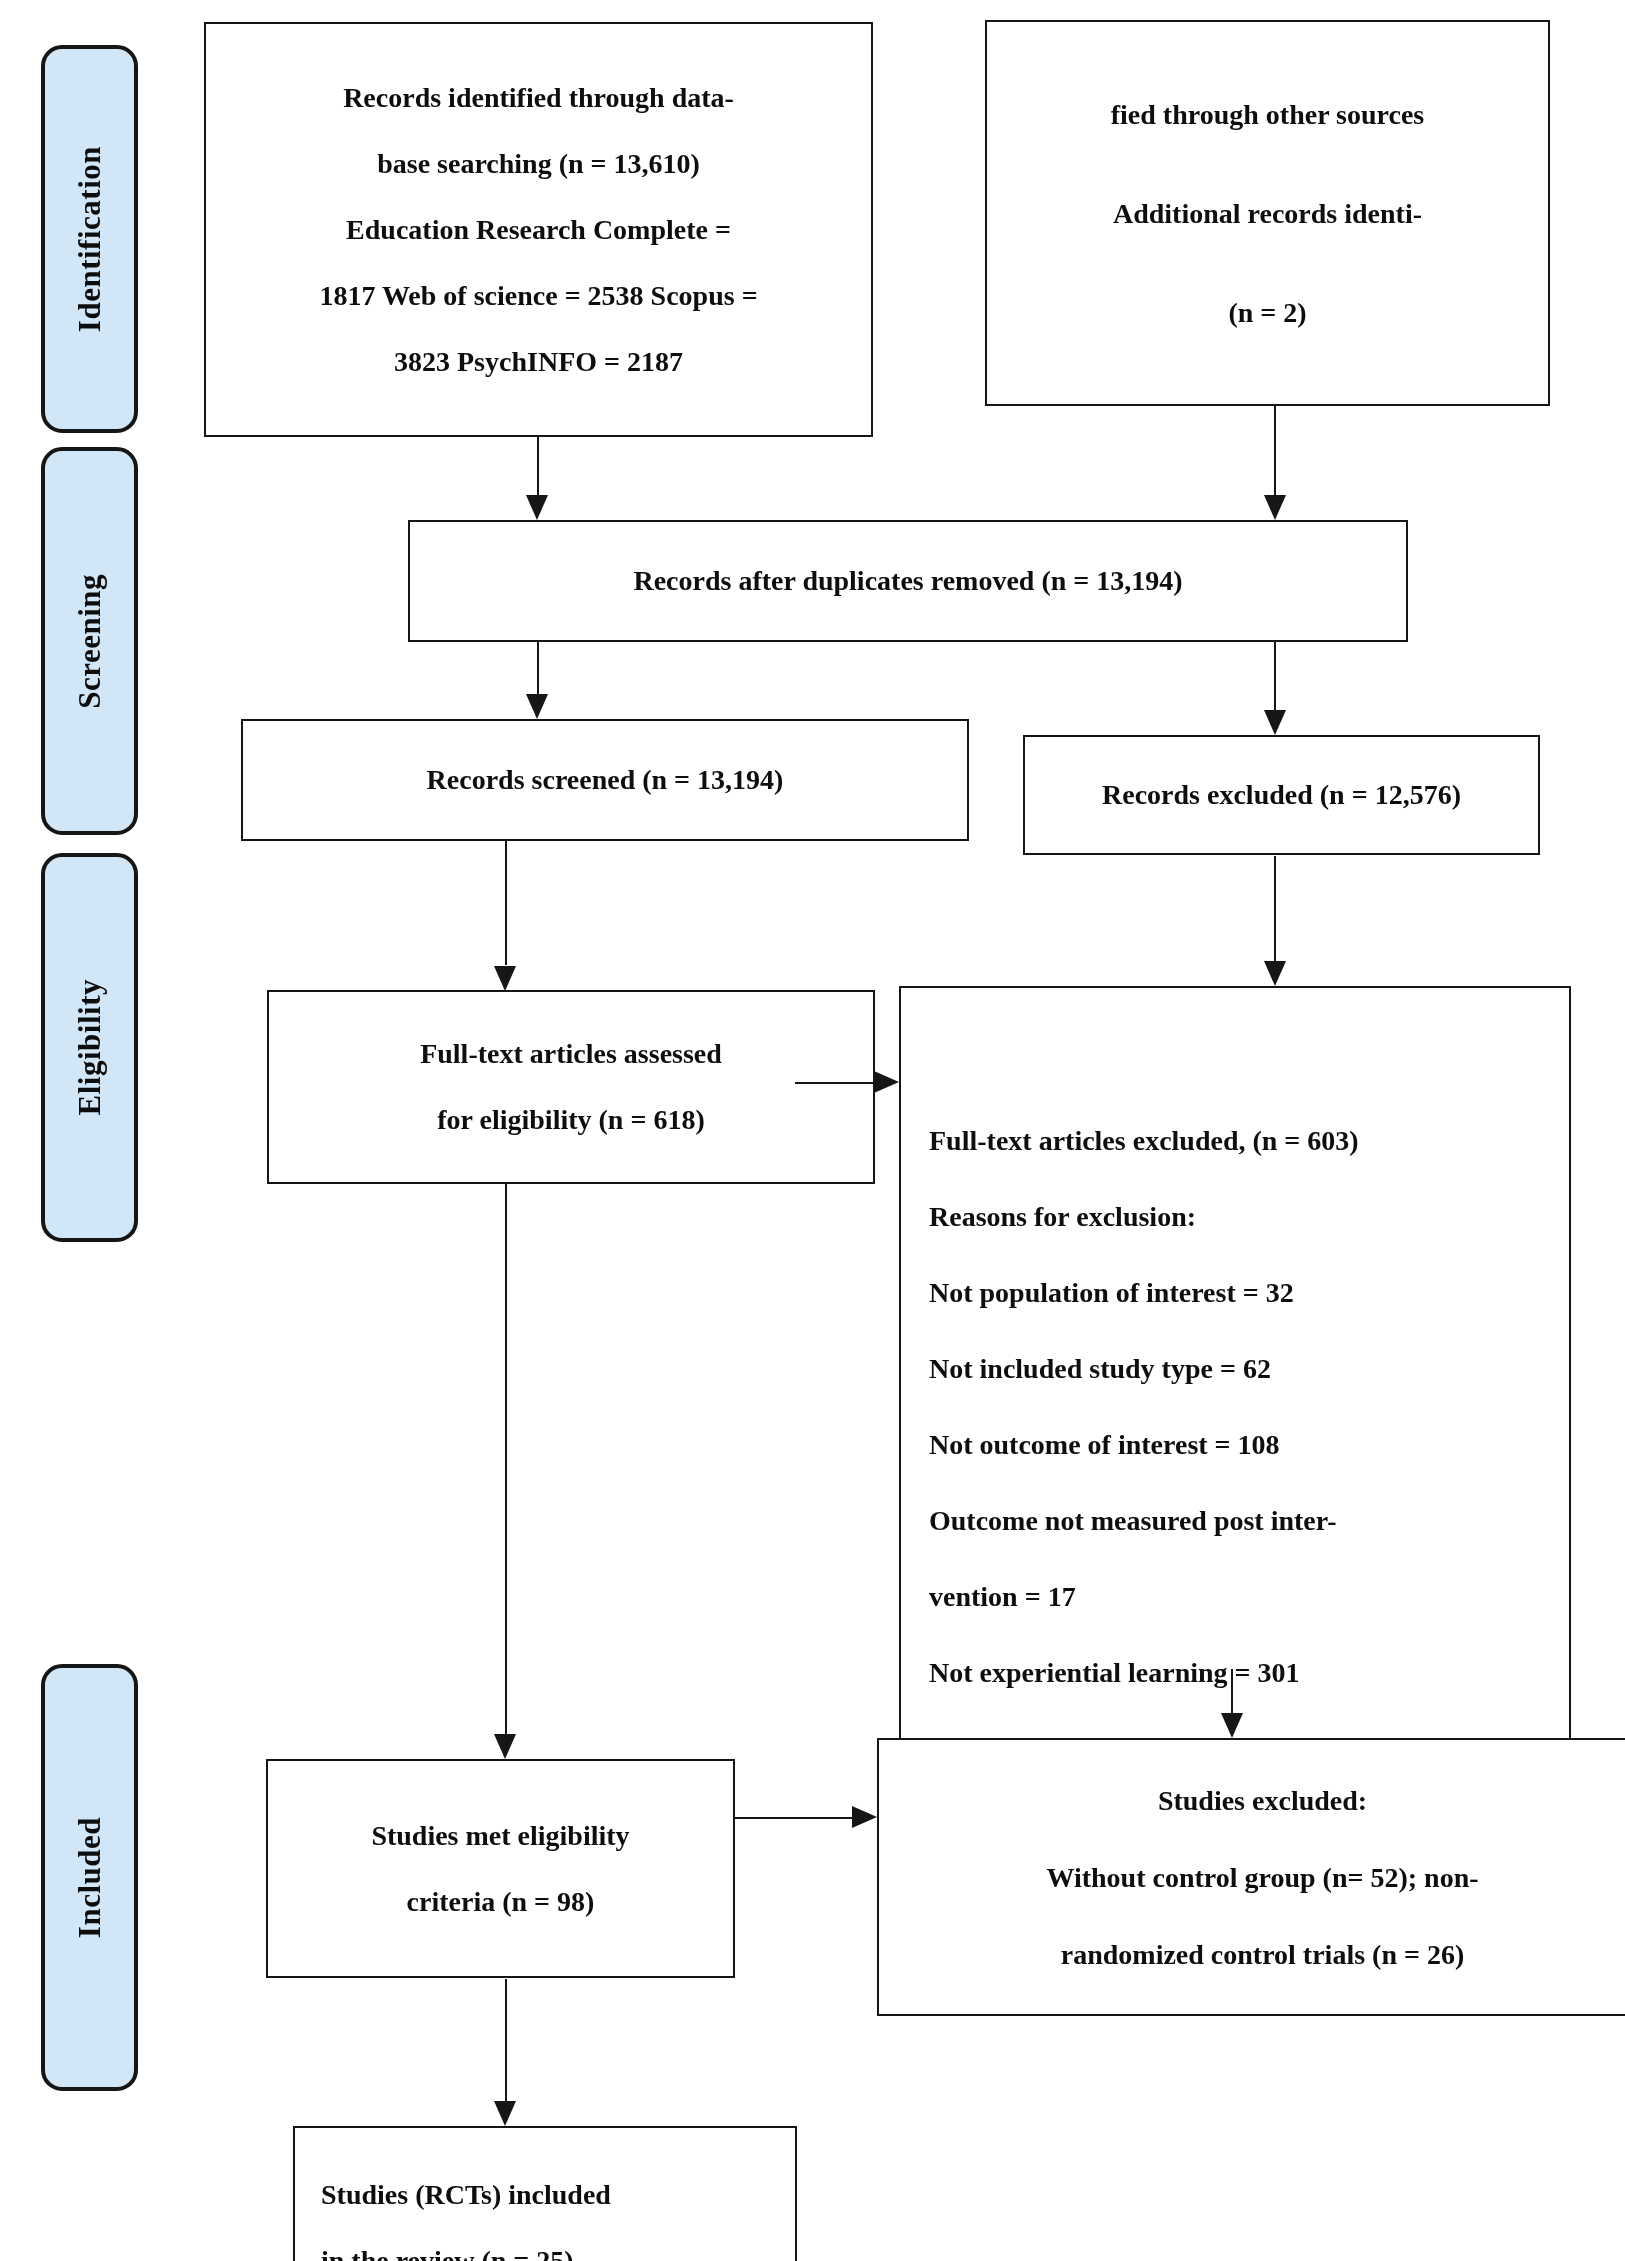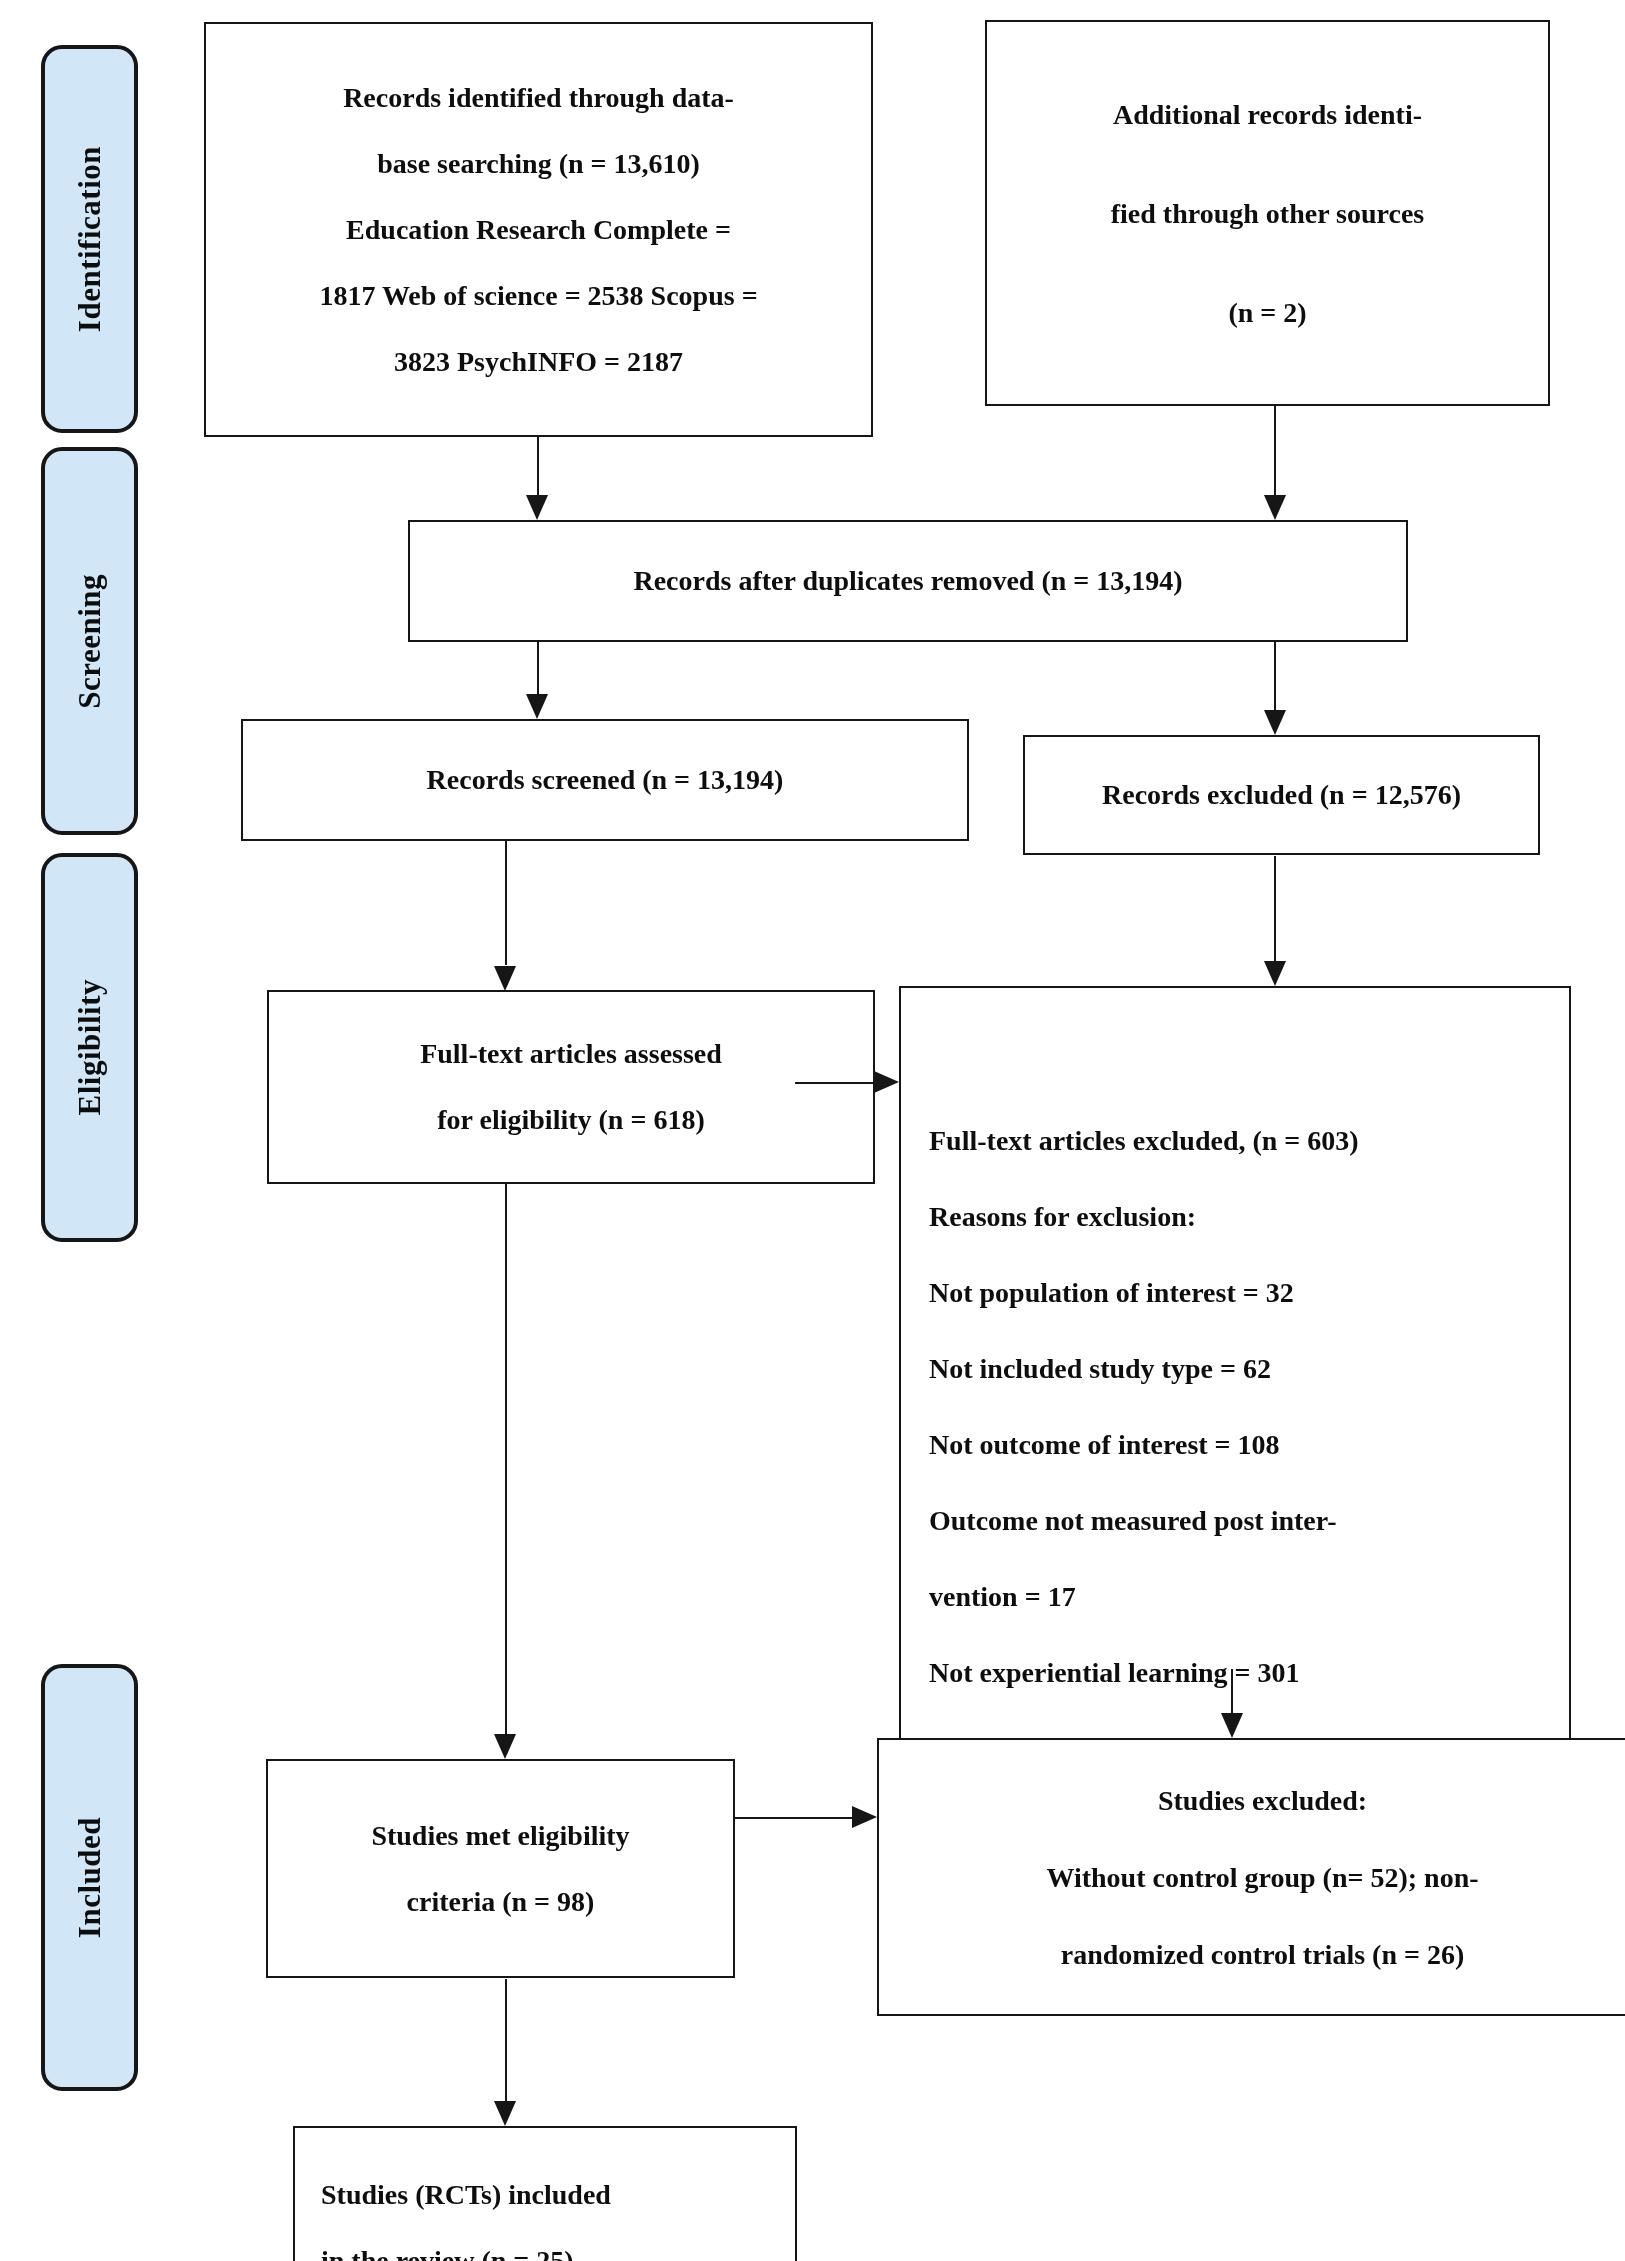--- a/index.html
+++ b/index.html
@@ -72,22 +72,22 @@
 
   <div class="box txt-center" style="left:204px;top:22px;width:669px;height:415px">
     <div class="bl lh146">Records identified through data-</div>
     <div class="bl lh146">base searching (n = 13,610)</div>
     <div class="bl lh146">Education Research Complete =</div>
     <div class="bl lh146">1817 Web of science = 2538 Scopus =</div>
     <div class="bl lh146">3823 PsychINFO = 2187</div>
   </div>
 
   <div class="box txt-center" style="left:985px;top:20.4px;width:565px;height:386px">
+    <div class="bl lh219">fied through other sources</div>
     <div class="bl lh219">Additional records identi-</div>
-    <div class="bl lh219">fied through other sources</div>
     <div class="bl lh219">(n = 2)</div>
   </div>
 
   <div class="box txt-center" style="left:408px;top:520px;width:1000px;height:122px">
     <div class="bl">Records after duplicates removed (n = 13,194)</div>
   </div>
 
   <div class="box txt-center" style="left:241px;top:719px;width:728px;height:122px">
     <div class="bl">Records screened (n = 13,194)</div>
   </div>

